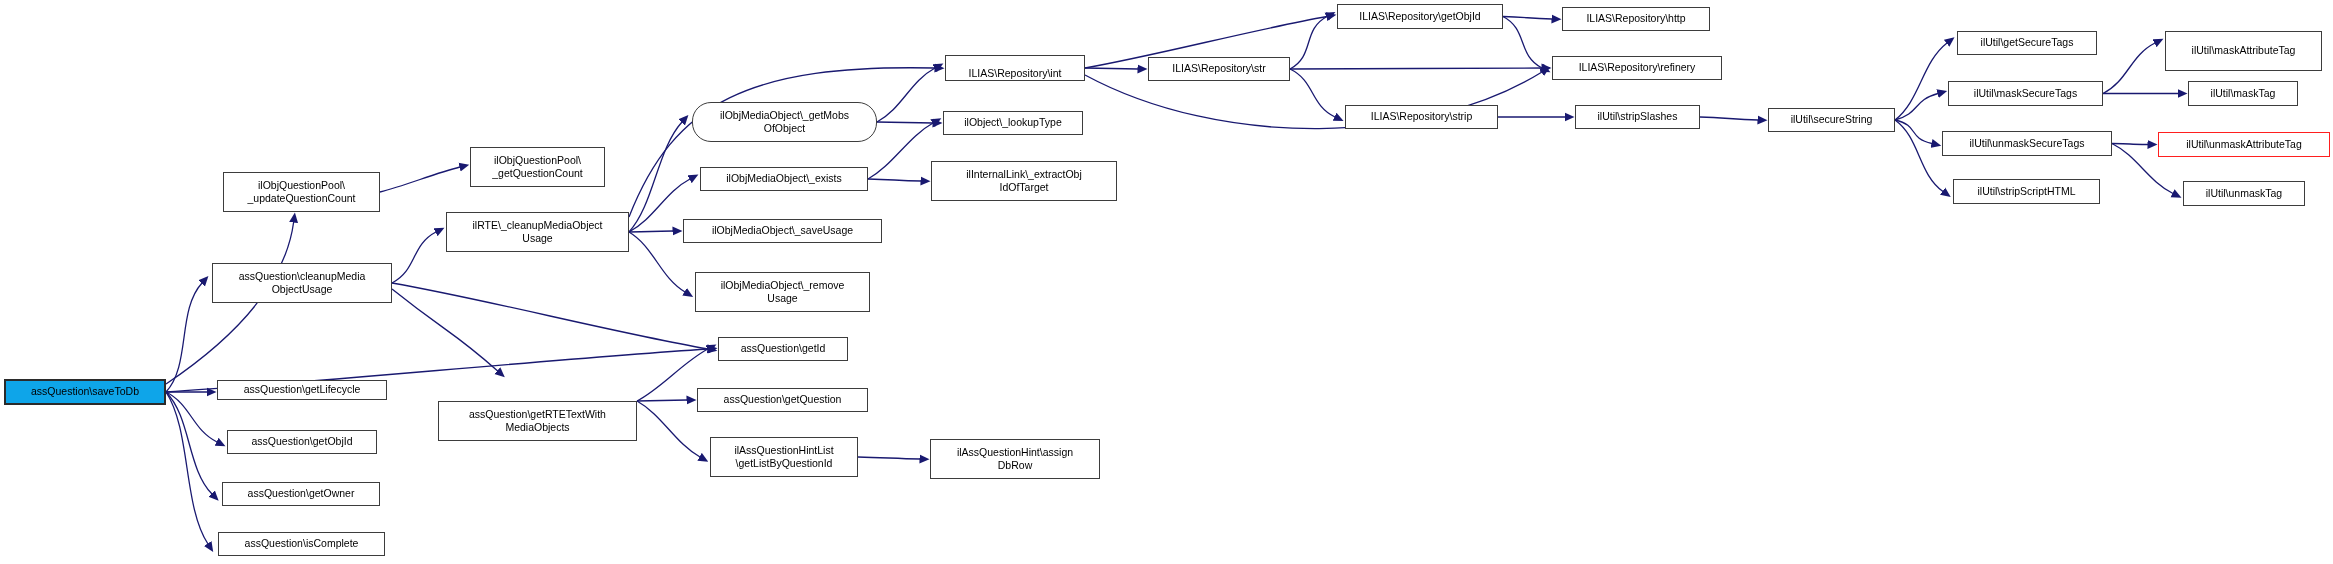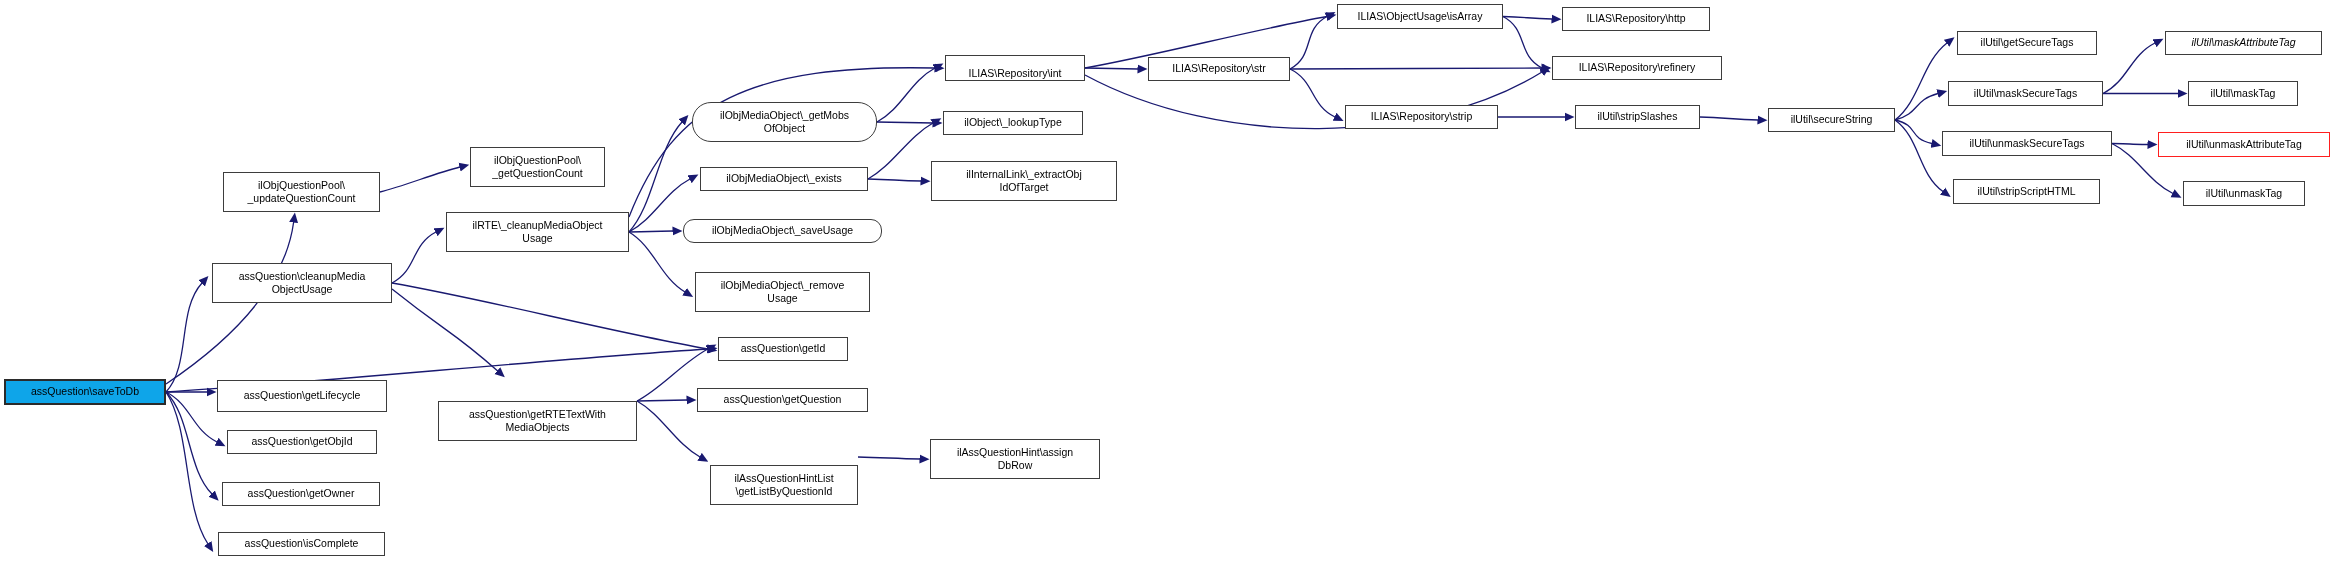--- a/index.html
+++ b/index.html
@@ -97,21 +97,21 @@
         <span>assQuestion\saveToDb</span>
       </div>
       <div class="node" style="left: 223px; top: 172px; width: 157px; height: 40px;">
         <span>ilObjQuestionPool\</span>
         <span>_updateQuestionCount</span>
       </div>
       <div class="node" style="left: 212px; top: 263px; width: 180px; height: 40px;">
         <span>assQuestion\cleanupMedia</span>
         <span>ObjectUsage</span>
       </div>
-      <div class="node" style="left: 217px; top: 380px; width: 170px; height: 32px;">
+      <div class="node" style="left: 217px; top: 380px; width: 170px; height: 20px;">
         <span>assQuestion\getLifecycle</span>
       </div>
       <div class="node" style="left: 227px; top: 430px; width: 150px; height: 24px;">
         <span>assQuestion\getObjId</span>
       </div>
       <div class="node" style="left: 222px; top: 482px; width: 158px; height: 24px;">
         <span>assQuestion\getOwner</span>
       </div>
       <div class="node" style="left: 218px; top: 532px; width: 167px; height: 24px;">
         <span>assQuestion\isComplete</span>
@@ -128,34 +128,34 @@
         <span>assQuestion\getRTETextWith</span>
         <span>MediaObjects</span>
       </div>
       <div class="node" style="left: 692px; top: 102px; width: 185px; height: 40px; border-radius: 19px;">
         <span>ilObjMediaObject\_getMobs</span>
         <span>OfObject</span>
       </div>
       <div class="node" style="left: 700px; top: 167px; width: 168px; height: 24px;">
         <span>ilObjMediaObject\_exists</span>
       </div>
-      <div class="node" style="left: 683px; top: 219px; width: 199px; height: 24px; border-radius: 11px;">
+      <div class="node" style="left: 683px; top: 219px; width: 199px; height: 24px;">
         <span>ilObjMediaObject\_saveUsage</span>
       </div>
       <div class="node" style="left: 695px; top: 272px; width: 175px; height: 40px;">
         <span>ilObjMediaObject\_remove</span>
         <span>Usage</span>
       </div>
       <div class="node" style="left: 718px; top: 337px; width: 130px; height: 24px;">
         <span>assQuestion\getId</span>
       </div>
       <div class="node" style="left: 697px; top: 388px; width: 171px; height: 24px;">
         <span>assQuestion\getQuestion</span>
       </div>
-      <div class="node" style="left: 710px; top: 437px; width: 148px; height: 40px; margin-top: 28px;">
+      <div class="node" style="left: 710px; top: 437px; width: 148px; height: 40px;">
         <span>ilAssQuestionHintList</span>
         <span>\getListByQuestionId</span>
       </div>
       <div class="node" style="left: 930px; top: 439px; width: 170px; height: 40px;">
         <span>ilAssQuestionHint\assign</span>
         <span>DbRow</span>
       </div>
       <div class="node" style="left: 945px; top: 55px; width: 140px; height: 26px; justify-content: flex-end;">
         <span>ILIAS\Repository\int</span>
       </div>
@@ -163,21 +163,21 @@
         <span>ilObject\_lookupType</span>
       </div>
       <div class="node" style="left: 931px; top: 161px; width: 186px; height: 40px;">
         <span>ilInternalLink\_extractObj</span>
         <span>IdOfTarget</span>
       </div>
       <div class="node" style="left: 1148px; top: 57px; width: 142px; height: 24px;">
         <span>ILIAS\Repository\str</span>
       </div>
       <div class="node" style="left: 1337px; top: 4px; width: 166px; height: 25px;">
-        <span>ILIAS\ObjectUsage\isArray</span>
+        <span>ILIAS\Repository\getObjId</span>
       </div>
       <div class="node" style="left: 1345px; top: 105px; width: 153px; height: 24px;">
         <span>ILIAS\Repository\strip</span>
       </div>
       <div class="node" style="left: 1562px; top: 7px; width: 148px; height: 24px;">
         <span>ILIAS\Repository\http</span>
       </div>
       <div class="node" style="left: 1552px; top: 56px; width: 170px; height: 24px;">
         <span>ILIAS\Repository\refinery</span>
       </div>
@@ -192,21 +192,21 @@
       </div>
       <div class="node" style="left: 1948px; top: 81px; width: 155px; height: 25px;">
         <span>ilUtil\maskSecureTags</span>
       </div>
       <div class="node" style="left: 1942px; top: 131px; width: 170px; height: 25px;">
         <span>ilUtil\unmaskSecureTags</span>
       </div>
       <div class="node" style="left: 1953px; top: 179px; width: 147px; height: 25px;">
         <span>ilUtil\stripScriptHTML</span>
       </div>
-      <div class="node" style="left: 2165px; top: 31px; width: 157px; height: 24px; font-style: italic;">
+      <div class="node" style="left: 2165px; top: 31px; width: 157px; height: 40px;">
         <span>ilUtil\maskAttributeTag</span>
       </div>
       <div class="node" style="left: 2188px; top: 81px; width: 110px; height: 25px;">
         <span>ilUtil\maskTag</span>
       </div>
       <div class="node red" style="left: 2158px; top: 132px; width: 172px; height: 25px;">
         <span>ilUtil\unmaskAttributeTag</span>
       </div>
       <div class="node" style="left: 2183px; top: 181px; width: 122px; height: 25px;">
         <span>ilUtil\unmaskTag</span>

